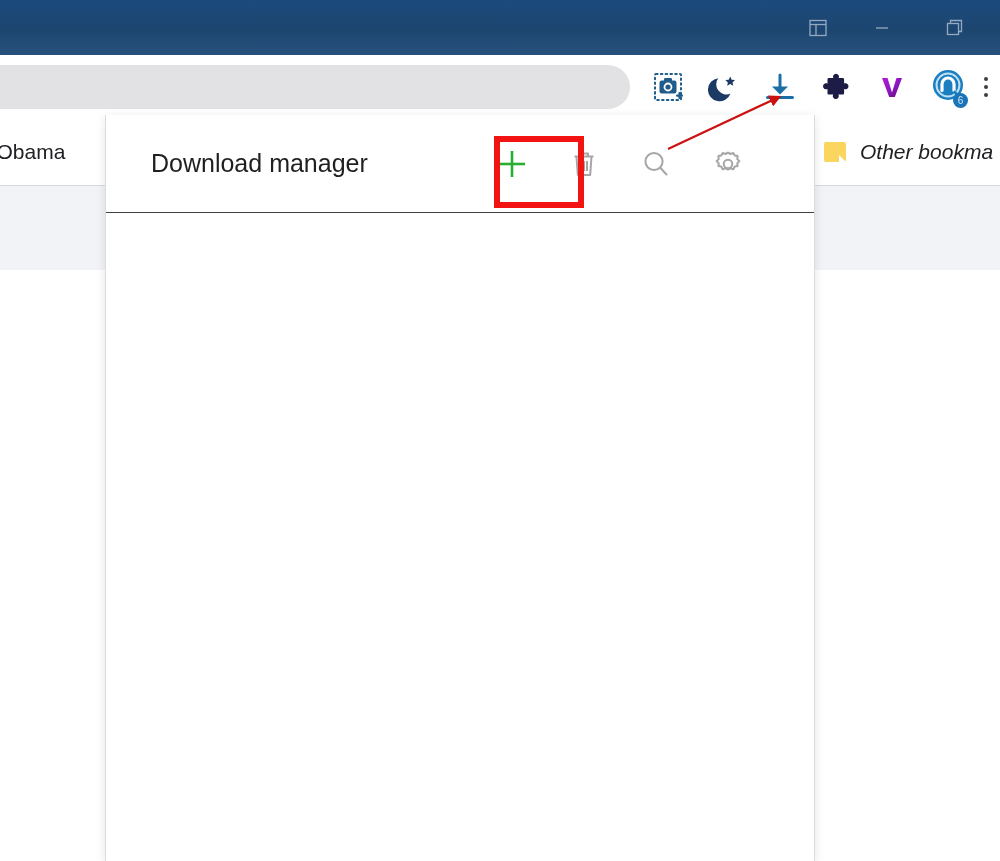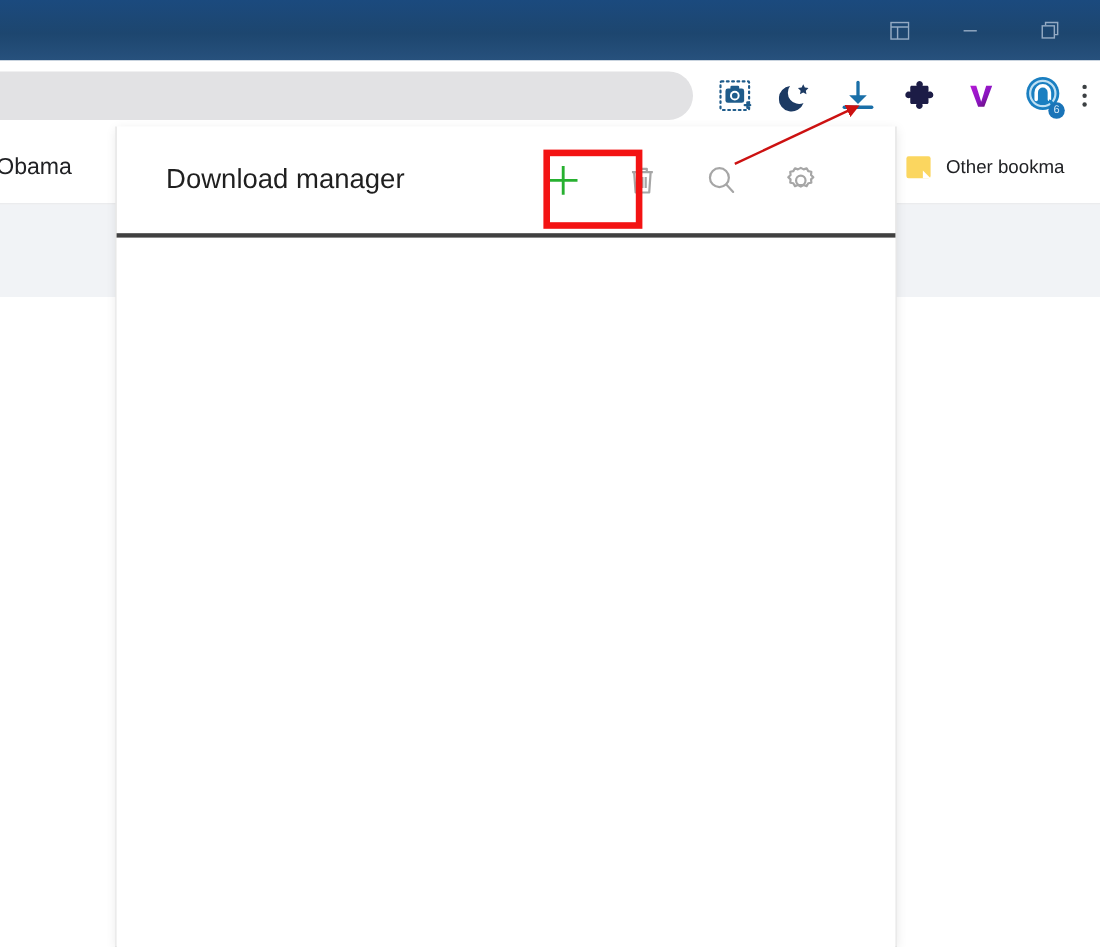--- a/index.html
+++ b/index.html
@@ -135,22 +135,23 @@
   .bm-right {
     position: absolute;
     left: 824px; top: 0;
     height: 67px;
     display: flex;
     align-items: center;
     gap: 14px;
     white-space: nowrap;
   }
   .bm-right .bm-label {
-    font-size: 17px;
+    font-size: 21px;
     color: #202124;
+    font-style: italic;
   }
   .folder-icon {
     width: 22px; height: 20px;
     position: relative;
     flex: 0 0 auto;
   }
   .folder-icon:before {
     content: "";
     position: absolute;
     inset: 0;
@@ -190,21 +191,21 @@
     height: 746px;
     background: #ffffff;
     border: 1px solid #dcdcdc;
     border-top: none;
     box-sizing: border-box;
     box-shadow: 0 2px 10px rgba(0,0,0,.10);
   }
   .panel-header {
     position: relative;
     height: 97px;
-    border-bottom: 4px solid #404040;
+    border-bottom: 1px solid #404040;
   }
   .panel-title {
     position: absolute;
     left: 45px; top: 0;
     height: 97px;
     display: flex;
     align-items: center;
     font-size: 25px;
     color: #1f1f1f;
     white-space: nowrap;

